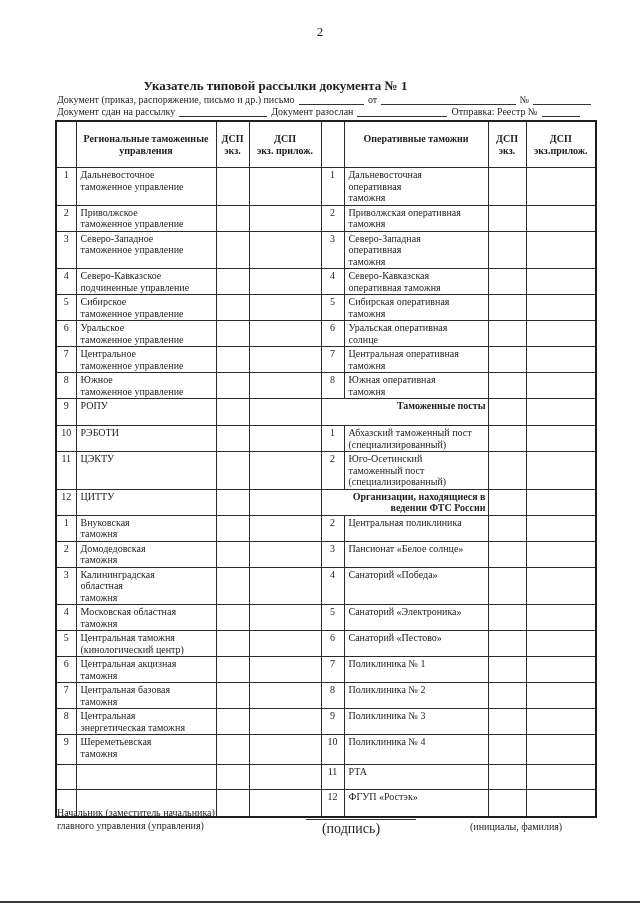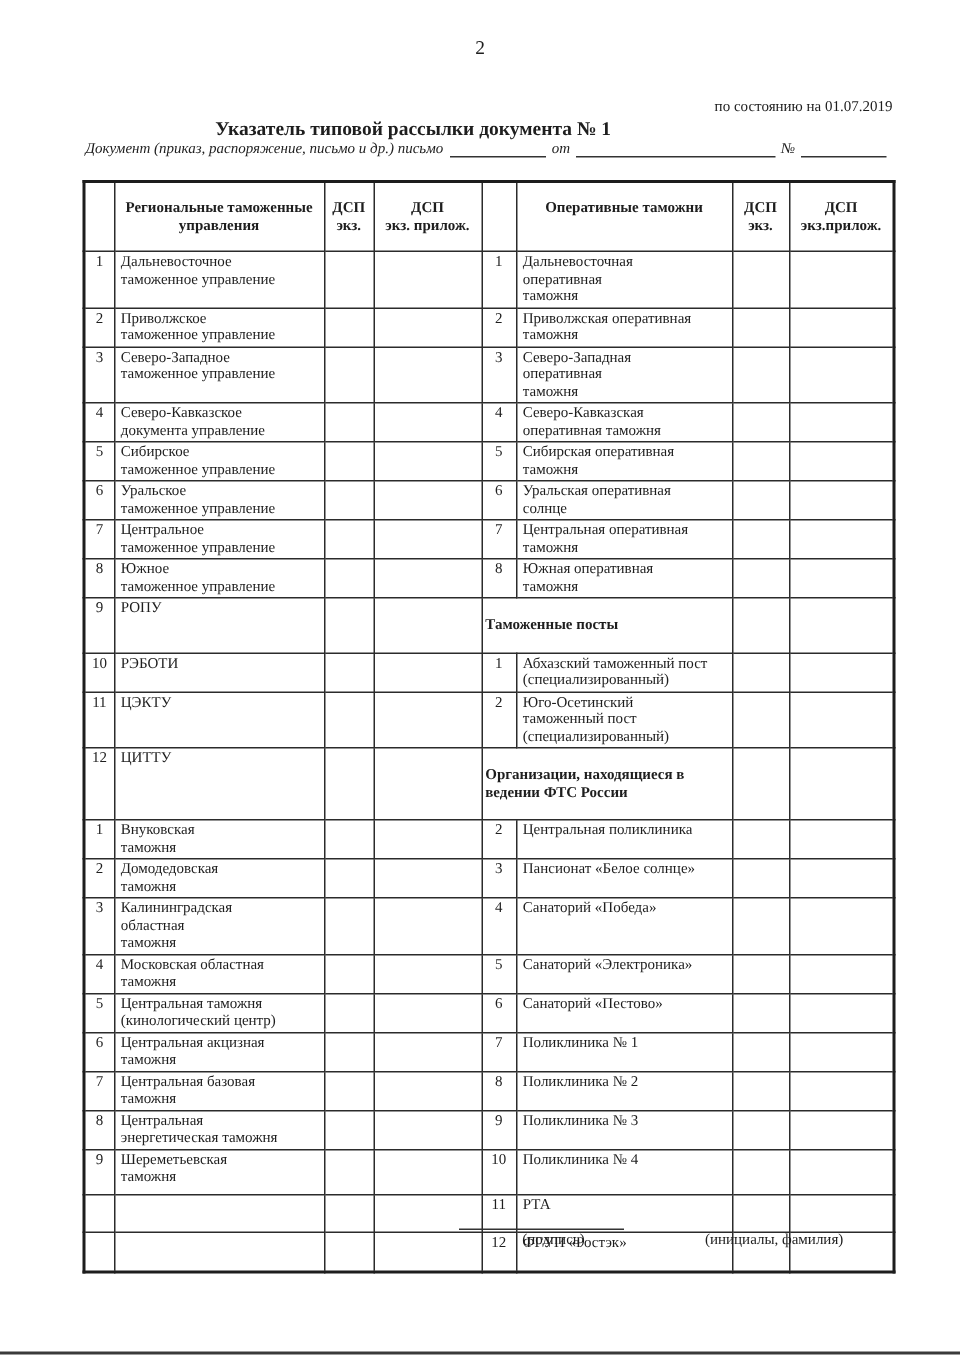--- a/index.html
+++ b/index.html
@@ -5,56 +5,63 @@
   html,body{margin:0;padding:0;background:#fff;}
   .page{position:relative;width:640px;height:905px;background:#fff;overflow:hidden;
         font-family:"Liberation Serif","DejaVu Serif",serif;color:#1e1e1e;}
   .pageno{position:absolute;top:24px;left:0;width:640px;text-align:center;font-size:13px;}
   .status{position:absolute;top:66px;left:0;width:595px;text-align:right;font-size:10px;}
   .title{position:absolute;top:78px;left:0;width:551px;text-align:center;font-size:13px;font-weight:bold;}
   .formline{position:absolute;left:57px;width:538px;font-size:10px;white-space:nowrap;display:flex;align-items:flex-end;}
   .fl1{top:93px;}
   .fl2{top:105px;}
   .ul{display:inline-block;border-bottom:1px solid #333;height:11px;margin:0 4px;}
-  .lbl{display:inline-block;font-style:italic;}
+  .lbl{display:inline-block;}
   table.dist{position:absolute;top:120px;left:55px;width:540px;table-layout:fixed;
              border-collapse:collapse;font-size:10px;line-height:11.5px;}
   table.dist{border:2px solid #1d1d1d;}
   table.dist td{border:1px solid #2b2b2b;vertical-align:top;white-space:pre-line;overflow:hidden;}
   td.num{text-align:center;padding:1px 0;}
   td.nm{padding:1px 2px 1px 4px;}
   td.dsp{padding:1px 2px;}
-  td.sec{font-weight:bold;text-align:left;padding:12px 2px;}
+  td.sec{font-weight:bold;text-align:right;padding:1px 2px;}
   td.hd{font-weight:bold;text-align:center;padding:11px 1px;}
   tr.h22{height:22px;} tr.h23{height:23px;} tr.h24{height:24px;} tr.h25{height:25px;}
   tr.h26{height:26px;} tr.h27{height:27px;} tr.h30{height:30px;} tr.h36{height:36px;} tr.h37{height:37px;}
   .foot1{position:absolute;left:57px;top:806px;font-size:10px;line-height:13px;white-space:pre-line;}
   .signline{position:absolute;left:306px;top:806px;width:110px;border-bottom:1px solid #333;height:13px;}
-  .signcap{position:absolute;left:304px;top:821px;width:130px;text-align:center;font-size:10px;}
+  .signcap{position:absolute;left:286px;top:821px;width:130px;text-align:center;font-size:14px;}
   .initcap{position:absolute;left:470px;top:821px;width:140px;text-align:left;font-size:10px;}
   .scanline{position:absolute;left:0;top:901px;width:640px;height:2px;background:#3a3a3a;}
 </style>
 </head>
 <body>
 
 <div class="page">
 
   <div class="pageno">2</div>
-  <div class="status">по состоянию на 01.07.2019</div>
   <div class="title">Указатель типовой рассылки документа № 1</div>
 
   <div class="formline fl1">
     <span class="lbl">Документ (приказ, распоряжение, письмо и др.) письмо</span>
     <span class="ul" style="width:68px"></span>
     <span class="lbl">от</span>
     <span class="ul" style="width:140px"></span>
     <span class="lbl">№</span>
     <span class="ul" style="width:60px"></span>
   </div>
 
+  <div class="formline fl2">
+    <span class="lbl">Документ сдан на рассылку</span>
+    <span class="ul" style="width:88px"></span>
+    <span class="lbl">Документ разослан</span>
+    <span class="ul" style="width:90px"></span>
+    <span class="lbl">Отправка:  Реестр №</span>
+    <span class="ul" style="width:38px"></span>
+  </div>
 
   <table class="dist">
     <colgroup>
       <col style="width:20px">
         <col style="width:140px">
         <col style="width:33px">
         <col style="width:72px">
       <col style="width:23px">
         <col style="width:144px">
         <col style="width:38px">
@@ -110,21 +117,21 @@
       <td class="num">3</td>
       <td class="nm">Северо-Западная
 оперативная
 таможня</td>
       <td class="dsp"></td>
       <td class="dsp"></td>
     </tr>
     <tr class="h24">
       <td class="num">4</td>
       <td class="nm">Северо-Кавказское
-документа управление</td>
+подчиненные управление</td>
       <td class="dsp"></td>
       <td class="dsp"></td>
       <td class="num">4</td>
       <td class="nm">Северо-Кавказская
 оперативная  таможня</td>
       <td class="dsp"></td>
       <td class="dsp"></td>
     </tr>
     <tr class="h23">
       <td class="num">5</td>
@@ -332,18 +339,20 @@
       <td class="dsp"></td>
       <td class="dsp"></td>
       <td class="num">12</td>
       <td class="nm">ФГУП «Ростэк»</td>
       <td class="dsp"></td>
       <td class="dsp"></td>
     </tr>
   </tbody>
     </table>
 
+  <div class="foot1">Начальник (заместитель начальника)
+главного управления (управления)</div>
   <div class="signline"></div>
   <div class="signcap">(подпись)</div>
   <div class="initcap">(инициалы, фамилия)</div>
 
   <div class="scanline"></div>
 </div>
 
 </body></html>

